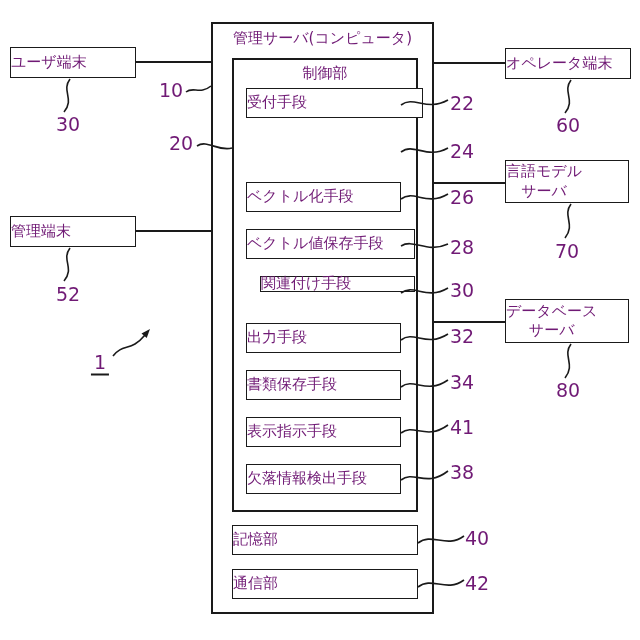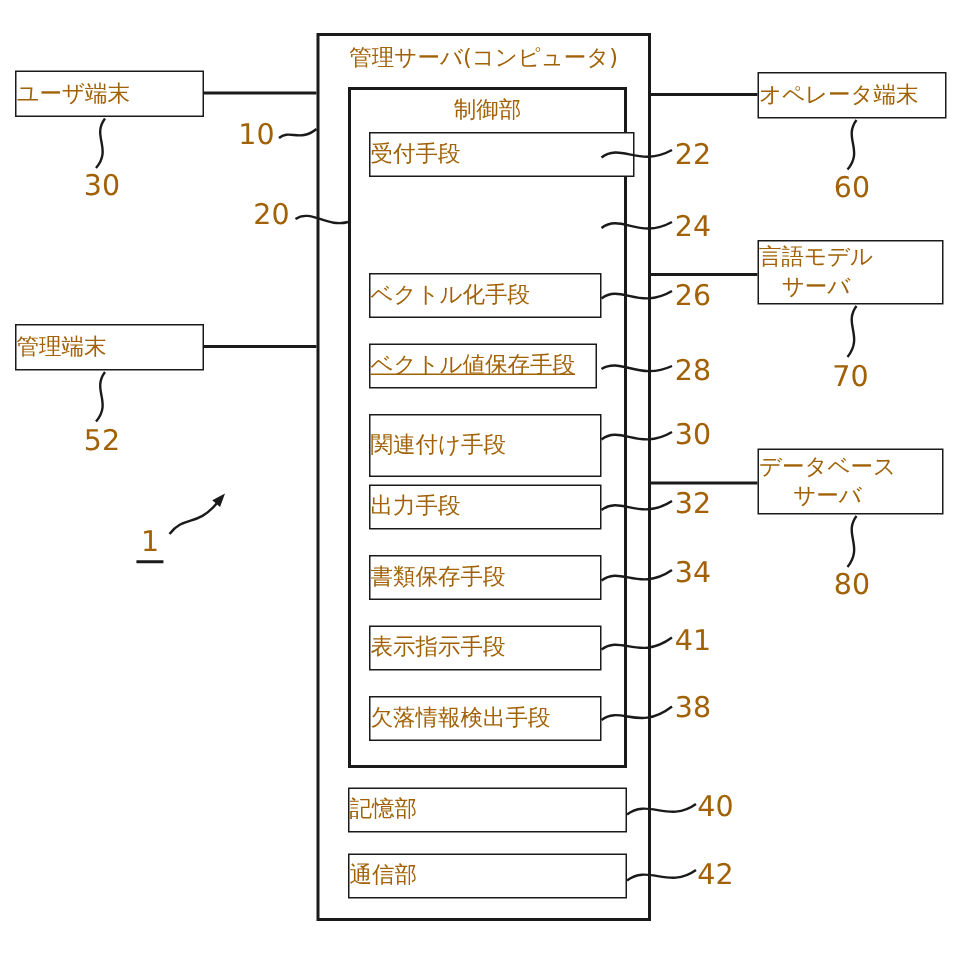--- a/index.html
+++ b/index.html
@@ -2,21 +2,21 @@
 <html><head>
 <meta charset="utf-8">
 <style>
   html, body { margin: 0; padding: 0; background: #ffffff; }
   .canvas {
     position: relative;
     width: 640px;
     height: 640px;
     background: #ffffff;
     font-family: "DejaVu Sans", "Liberation Sans", sans-serif;
-    color: #a16207;
+    color: #701a75;
     overflow: hidden;
   }
   .box {
     position: absolute;
     border: 2px solid #1a1a1a;
     background: #ffffff;
     box-sizing: border-box;
     display: flex;
     align-items: center;
     justify-content: flex-start;
@@ -58,24 +58,24 @@
 
   <div class="box" style="left:232px; top:58px; width:186px; height:454px;"></div>
   <div class="title" style="left:232px; top:64px; width:186px;">制御部</div>
 
   <div class="box thin" style="left:246px; top:88px;  width:177px; height:30px;">
     <span>受付手段</span>
     </div>
   <div class="box thin" style="left:246px; top:182px; width:155px; height:30px;">
     <span>ベクトル化手段</span>
     </div>
-  <div class="box thin" style="left:246px; top:229px; width:152px; height:30px;text-decoration:underline;">
+  <div class="box thin" style="left:246px; top:229px; width:169px; height:30px;">
     <span>ベクトル値保存手段</span>
     </div>
-  <div class="box thin" style="left:246px; top:276px; width:155px; height:42px;">
+  <div class="box thin" style="left:260px; top:276px; width:155px; height:16px;">
     <span>関連付け手段</span>
     </div>
   <div class="box thin" style="left:246px; top:323px; width:155px; height:30px;">
     <span>出力手段</span>
     </div>
   <div class="box thin" style="left:246px; top:370px; width:155px; height:30px;">
     <span>書類保存手段</span>
     </div>
   <div class="box thin" style="left:246px; top:417px; width:155px; height:30px;">
     <span>表示指示手段</span>

